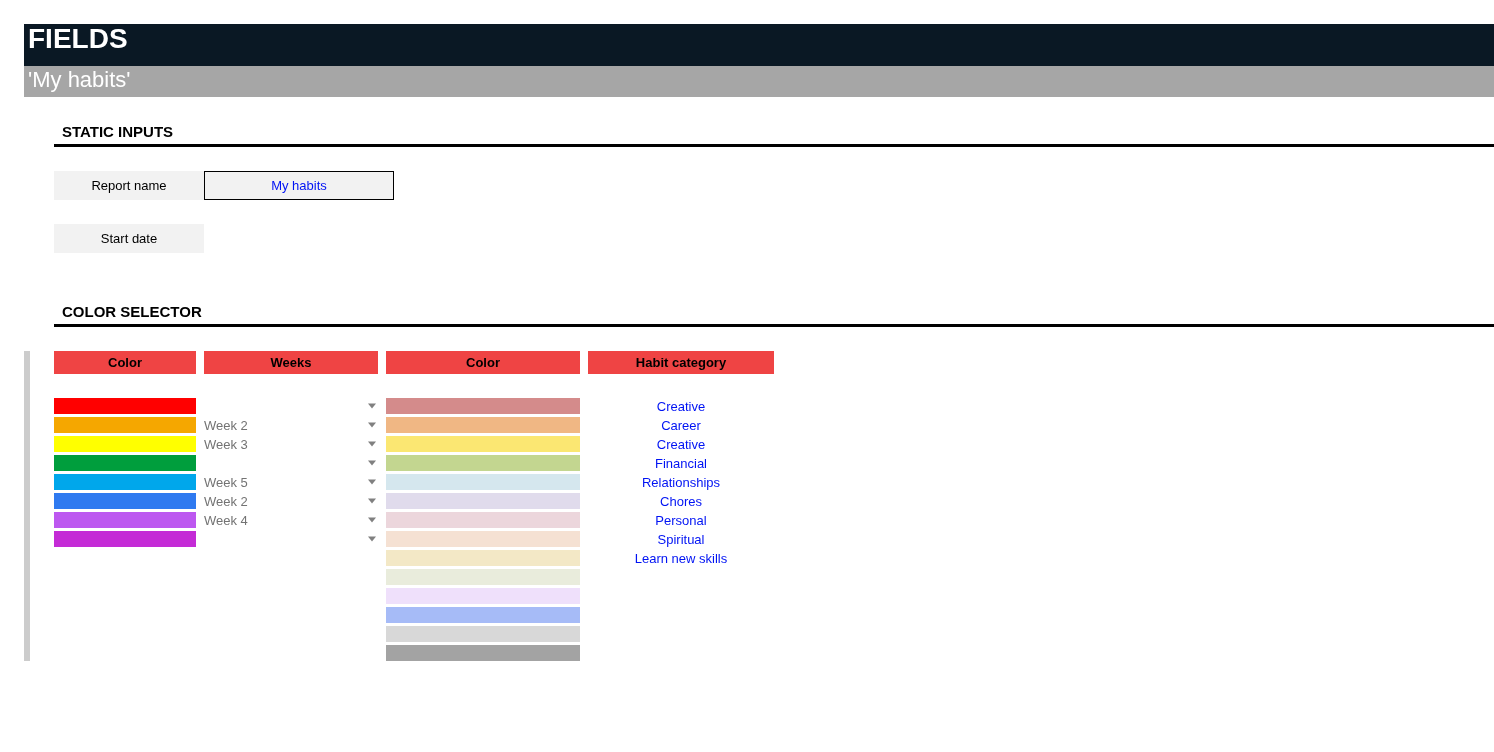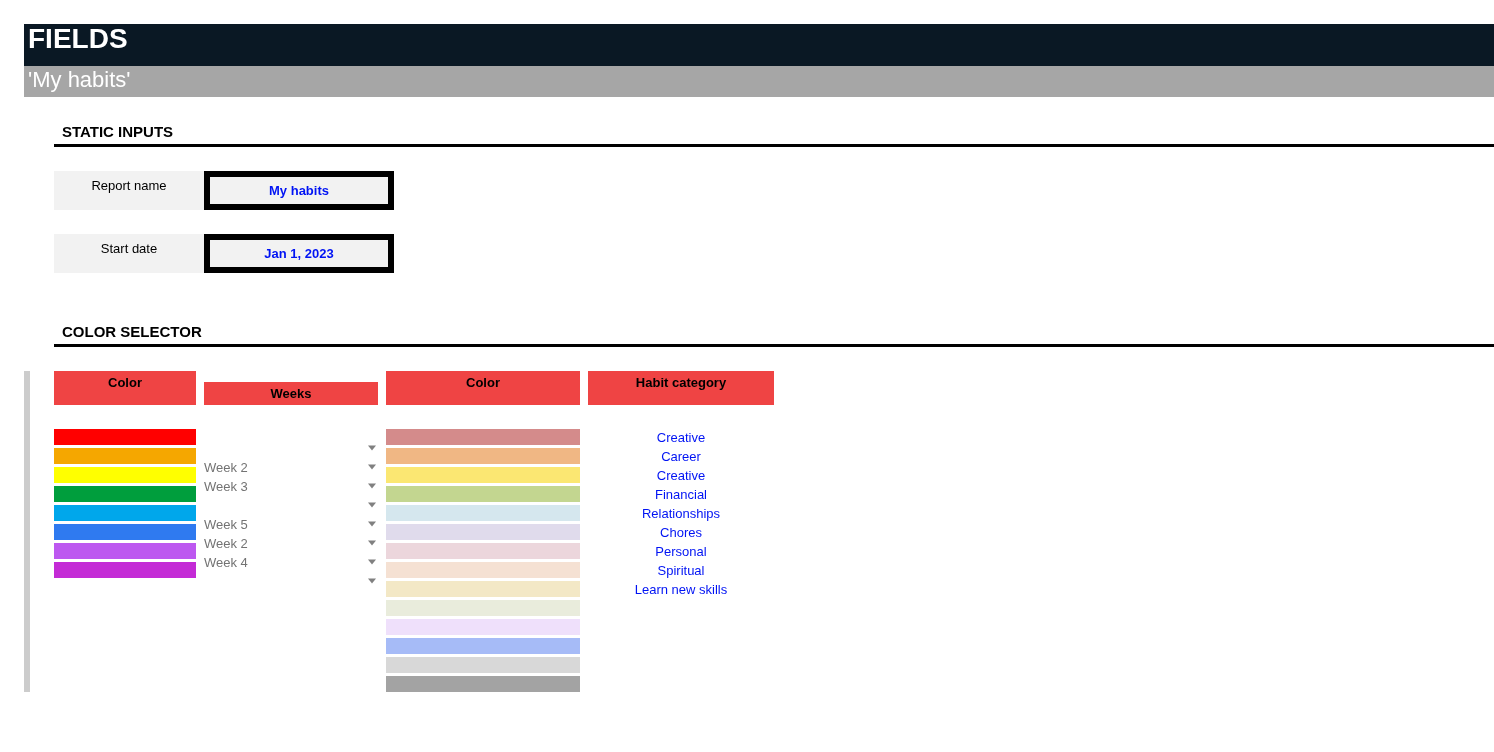--- a/index.html
+++ b/index.html
@@ -50,24 +50,24 @@
     .static-label {
       width: 150px;
       background: #f2f2f2;
       text-align: center;
       font-size: 13px;
       padding: 7px 0;
     }
     .static-value {
       width: 190px;
       background: #f2f2f2;
-      border: 6px solid #000000;
+      border: 1px solid #000000;
       text-align: center;
       font-size: 13px;
-      font-weight: bold;
+      font-weight: normal;
       color: #0013f4;
       padding: 6px 0;
     }
     .color-section {
       margin-top: 50px;
     }
     .color-body {
       display: flex;
     }
     .left-border {
@@ -86,21 +86,21 @@
       margin-bottom: 24px;
     }
     .col-head {
       background: #ef4444;
       font-size: 13px;
       font-weight: bold;
       text-align: center;
       padding: 4px 0;
     }
     .w-color { width: 142px; }
-    .w-weeks { width: 174px; margin-top: 11px; }
+    .w-weeks { width: 174px; }
     .w-color2 { width: 194px; }
     .w-habit { width: 186px; }
     .color-rows {
       display: flex;
       gap: 8px;
     }
     .colstack {
       display: flex;
       flex-direction: column;
       gap: 3px;
@@ -150,21 +150,20 @@
 <div class="section">
   <div class="section-title">STATIC INPUTS</div>
   <div class="section-rule"></div>
 
   <div class="static-inputs-row">
     <div class="static-label">Report name</div>
     <div class="static-value">My habits</div>
   </div>
   <div class="static-inputs-row">
     <div class="static-label">Start date</div>
-    <div class="static-value">Jan 1, 2023</div>
   </div>
 </div>
 
 <div class="section color-section">
   <div class="section-title">COLOR SELECTOR</div>
   <div class="section-rule"></div>
 
   <div class="color-body">
     <div class="left-border"></div>
     <div class="color-cols">

